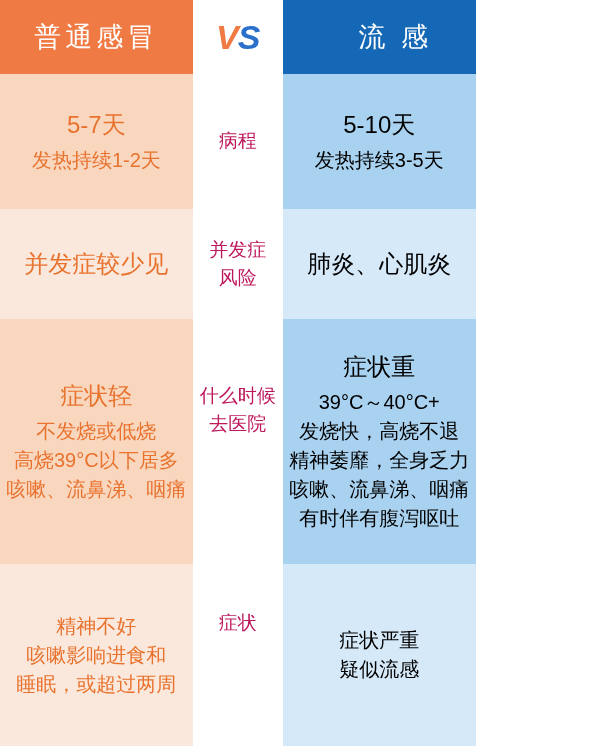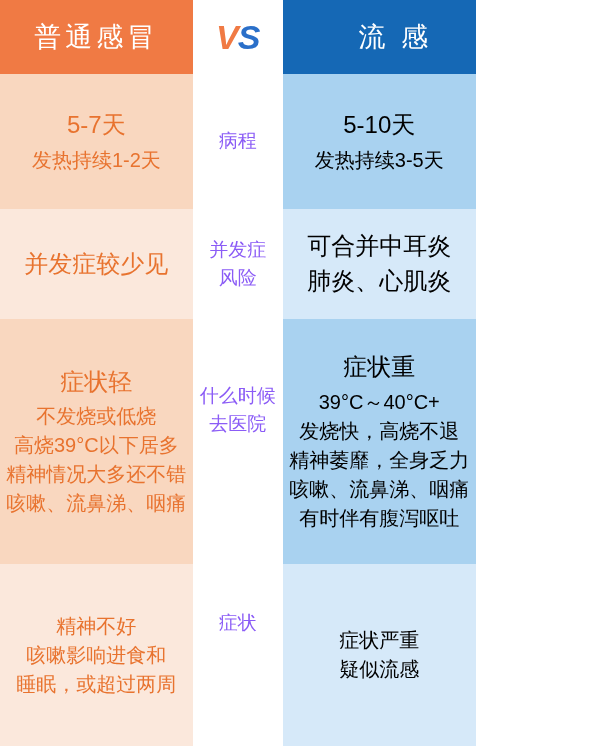--- a/index.html
+++ b/index.html
@@ -82,21 +82,21 @@
   .lc2 { background: #fbe8dc; }
   .lc3 { background: #f9d7bf; }
   .lc4 { background: #fbe8dc; text-align: center; }
   
   .rc1 { background: #a9d2f0; }
   .rc2 { background: #d6e9f9; }
   
   .mc { background: #ffffff; }
   .txt-left    { color: #e8732f; }
   .txt-right   { color: #000000; }
-  .txt-mid     { color: #8b5cf6; }
+  .txt-mid     { color: #be185d; }
 
   .big   { font-size: 24px; }
   .med   { font-size: 20px; }
   .mid-label { font-size: 19px; line-height: 1.5; }
 
   .line { display: block; white-space: nowrap; }
   .gap-sm { margin-top: 3px; }
 </style>
 </head>
 <body>
@@ -112,21 +112,20 @@
     </div>
 
     <div class="cell r2 lc2">
       <span class="line big txt-left">并发症较少见</span>
     </div>
 
     <div class="cell r3 lc3">
       <span class="line big txt-left">症状轻</span>
       <span class="line med txt-left gap-sm">不发烧或低烧</span>
       <span class="line med txt-left">高烧39°C以下居多</span>
-      <span class="line med txt-left">精神情况大多还不错</span>
       <span class="line med txt-left">咳嗽、流鼻涕、咽痛</span>
     </div>
 
     <div class="cell r4 lc4">
       <span class="line med txt-left">精神不好</span>
       <span class="line med txt-left">咳嗽影响进食和</span>
       <span class="line med txt-left">睡眠，或超过两周</span>
     </div>
   </div>
 
@@ -157,21 +156,20 @@
 
   <div class="col col-right">
     <div class="hdr hdr-right">流 感</div>
 
     <div class="cell r1 rc1">
       <span class="line big txt-right">5-10天</span>
       <span class="line med txt-right gap-sm">发热持续3-5天</span>
     </div>
 
     <div class="cell r2 rc2">
-      <span class="line big txt-right">可合并中耳炎</span>
       <span class="line big txt-right">肺炎、心肌炎</span>
     </div>
 
     <div class="cell r3 rc1">
       <span class="line big txt-right">症状重</span>
       <span class="line med txt-right gap-sm">39°C～40°C+</span>
       <span class="line med txt-right">发烧快，高烧不退</span>
       <span class="line med txt-right">精神萎靡，全身乏力</span>
       <span class="line med txt-right">咳嗽、流鼻涕、咽痛</span>
       <span class="line med txt-right">有时伴有腹泻呕吐</span>

